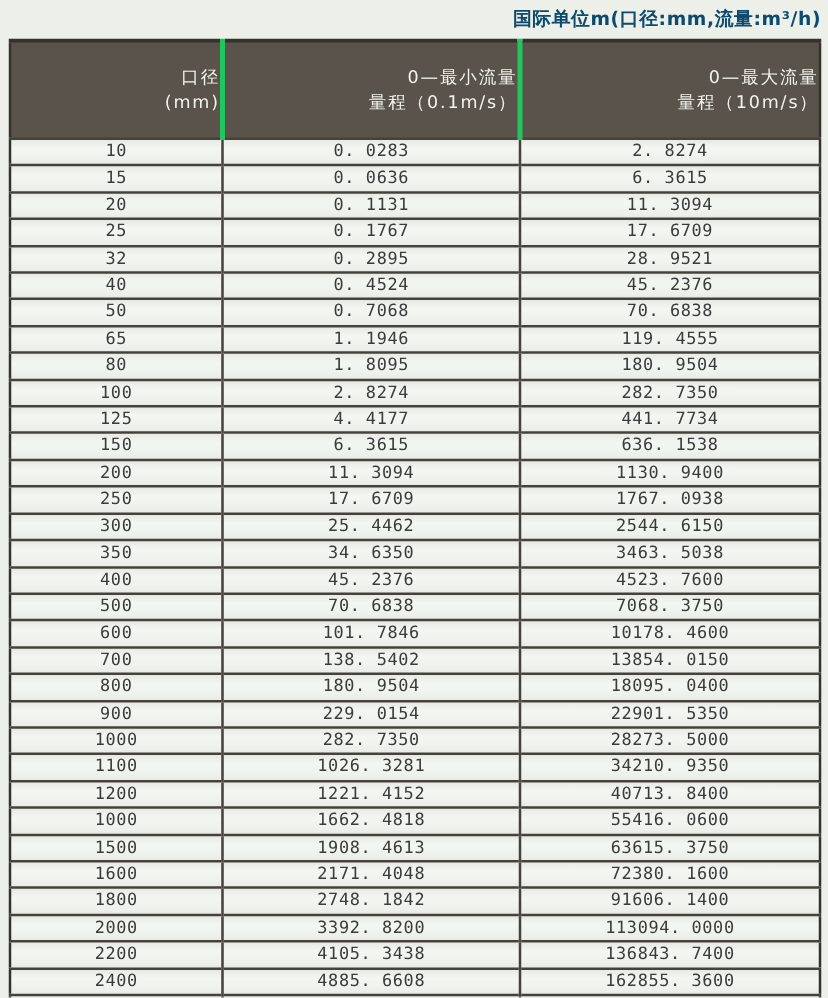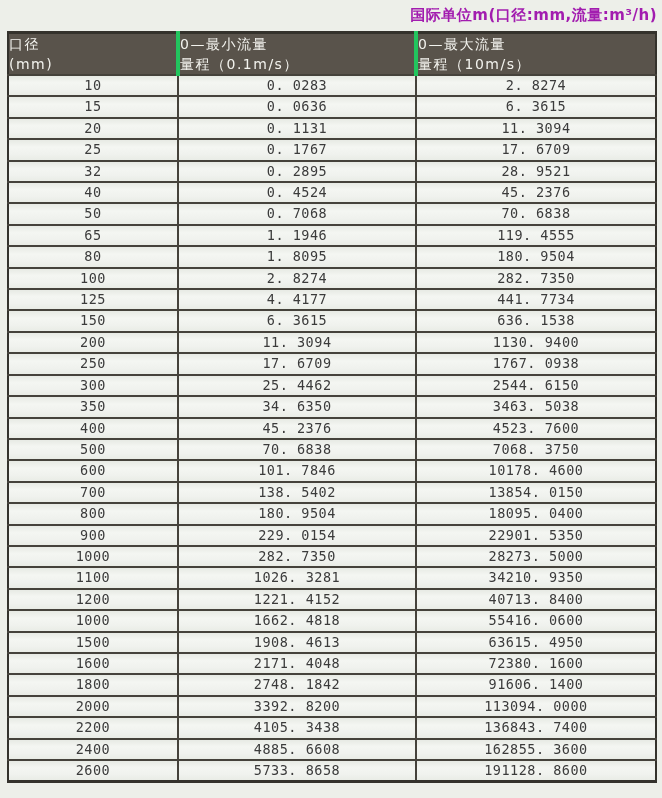--- a/index.html
+++ b/index.html
@@ -10,44 +10,44 @@
     overflow: hidden;
   }
   .title-bar {
     height: 31px;
     display: flex;
     align-items: center;
     justify-content: flex-end;
     padding-right: 5px;
     font-size: 15px;
     font-weight: bold;
-    color: #a21caf;
+    color: #0c4a6e;
     letter-spacing: 0.5px;
   }
   table.flow-table {
     width: 648px;
     margin: 0 7px;
     border-collapse: collapse;
     border: 2px solid #34322c;
     border-top-width: 3px;
     border-bottom-width: 3px;
     table-layout: fixed;
   }
   col.c1 { width: 170px; }
   col.c2 { width: 238px; }
   col.c3 { width: 240px; }
   thead th {
     background: #59534b;
     color: #f3f3ee;
     font-weight: normal;
     font-size: 14px;
     line-height: 20px;
-    padding: 0 0;
+    padding: 18px 0;
     letter-spacing: 1.5px;
-    text-align: left;
+    text-align: right;
     vertical-align: middle;
   }
   thead th + th { border-left: 4px solid #22c55e; }
   tbody td {
     height: 19.4px;
     line-height: 19.4px;
     padding: 0;
     text-align: center;
     vertical-align: middle;
     font-family: "DejaVu Sans Mono", monospace;
@@ -215,21 +215,21 @@
         <td>40713. 8400</td>
       </tr>
       <tr>
         <td>1000</td>
         <td>1662. 4818</td>
         <td>55416. 0600</td>
       </tr>
       <tr>
         <td>1500</td>
         <td>1908. 4613</td>
-        <td>63615. 4950</td>
+        <td>63615. 3750</td>
       </tr>
       <tr>
         <td>1600</td>
         <td>2171. 4048</td>
         <td>72380. 1600</td>
       </tr>
       <tr>
         <td>1800</td>
         <td>2748. 1842</td>
         <td>91606. 1400</td>

